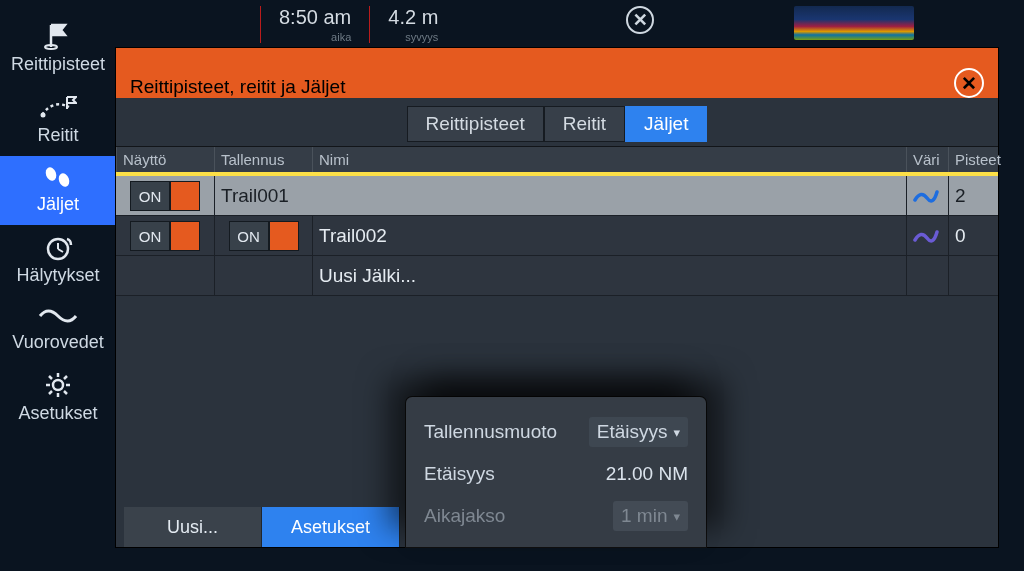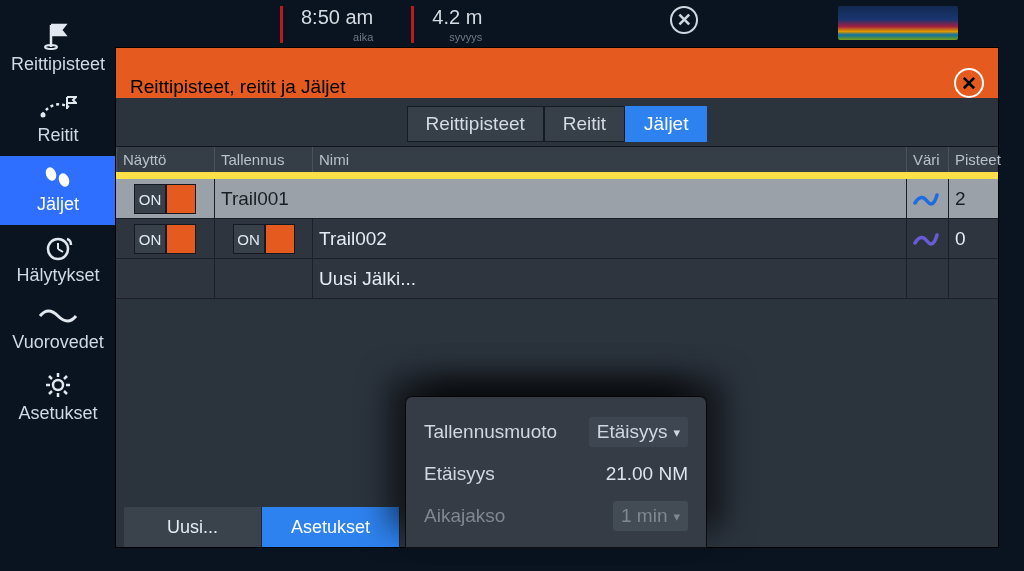--- a/index.html
+++ b/index.html
@@ -6,21 +6,21 @@
   body {
     width: 1024px; height: 571px;
     background: #0a1420;
     position: relative;
     overflow: hidden;
     color: #dfe6ee;
   }
 
   
   .status-bar { display: flex; align-items: flex-start; height: 44px; padding-top: 6px; }
-  .status-section { border-left: 3px solid #b91c1c; padding: 0 18px; margin-left: 20px; }
+  .status-section { border-left: 1px solid #b91c1c; padding: 0 18px; }
   .status-val { font-size: 20px; color: #d4dbe2; text-align: right; }
   .status-lbl { font-size: 11px; color: #6e7a85; text-align: right; margin-top: 2px; }
   .status-close {
     width: 28px; height: 28px; border: 2.5px solid #cfd8e0; border-radius: 50%;
     display: flex; align-items: center; justify-content: center;
     font-size: 18px; font-weight: bold; color: #cfd8e0; margin-left: 170px;
   }
   .sonar-thumb {
     width: 120px; height: 34px; margin-left: 140px;
     background: linear-gradient(180deg,#1a2840 0%,#24355a 40%,#7a2a40 60%,#c49a3a 75%,#2a6a8a 85%,#7f9840 100%);
@@ -54,42 +54,42 @@
   
   .tabs { display: flex; justify-content: center; gap: 0; margin: 8px 0 4px; height: 36px; }
   .tab {
     padding: 6px 18px; font-size: 19px; color: #d4dbe2;
     border: 1px solid #161b21; background: #373f49;
   }
   .tab.active { background: #2e82ef; color: #fff; border-color:#2e82ef; }
 
   
   .thead {
-    display: flex; background: #353d47; border-top: 1px solid #121519; border-bottom: 7px solid #fde047;
+    display: flex; background: #353d47; border-top: 1px solid #121519; border-bottom: 4px solid #fde047;
     font-size: 15px; color: #b8c1cb;
   }
   .thead div { padding: 4px 6px; border-left: 1px solid #4a525b; }
   .col-nay { width: 98px; }
   .col-tal { width: 98px; }
   .col-nimi { flex: 1; }
   .col-vari { width: 42px; }
   .col-pist { width: 50px; }
 
   
   .trow {
     display: flex; align-items: center; height: 40px;
     background: #2e353f; border-bottom: 1px solid #1b2027;
     font-size: 19px; color: #e5ebf1;
   }
   .trow.sel { background: #9aa1a8; color: #1a1f25; }
   .trow .tcell { padding: 0 6px; border-left: 1px solid #1b2027; height: 100%; display:flex; align-items:center; }
   .trow .tcell:first-child { border-left: none; }
   .tcell.col-nay, .tcell.col-tal { justify-content: center; }
   .toggle { display: flex; align-items: center; gap: 0; }
-  .tog-lbl { font-size: 15px; color: #e2e8ef; width: 32px; text-align: center;
+  .tog-lbl { font-size: 15px; color: #e2e8ef; width: 40px; text-align: center;
              background:#38414a; height:30px; line-height:30px;
              border: 1px solid #141a20;}
   .trow.sel .tog-lbl { color:#e2e8ef; }
   .tog-box { width: 30px; height: 30px; border: 1px solid #141a20; }
   .tog-on  .tog-box { background:#e55a1f; }
   .tog-off .tog-lbl { background:#3c444d; }
   .tog-off .tog-box { background:#5a6570; }
   .tog-off { flex-direction: row-reverse; }
   .col-vari svg { display:block; }
 

